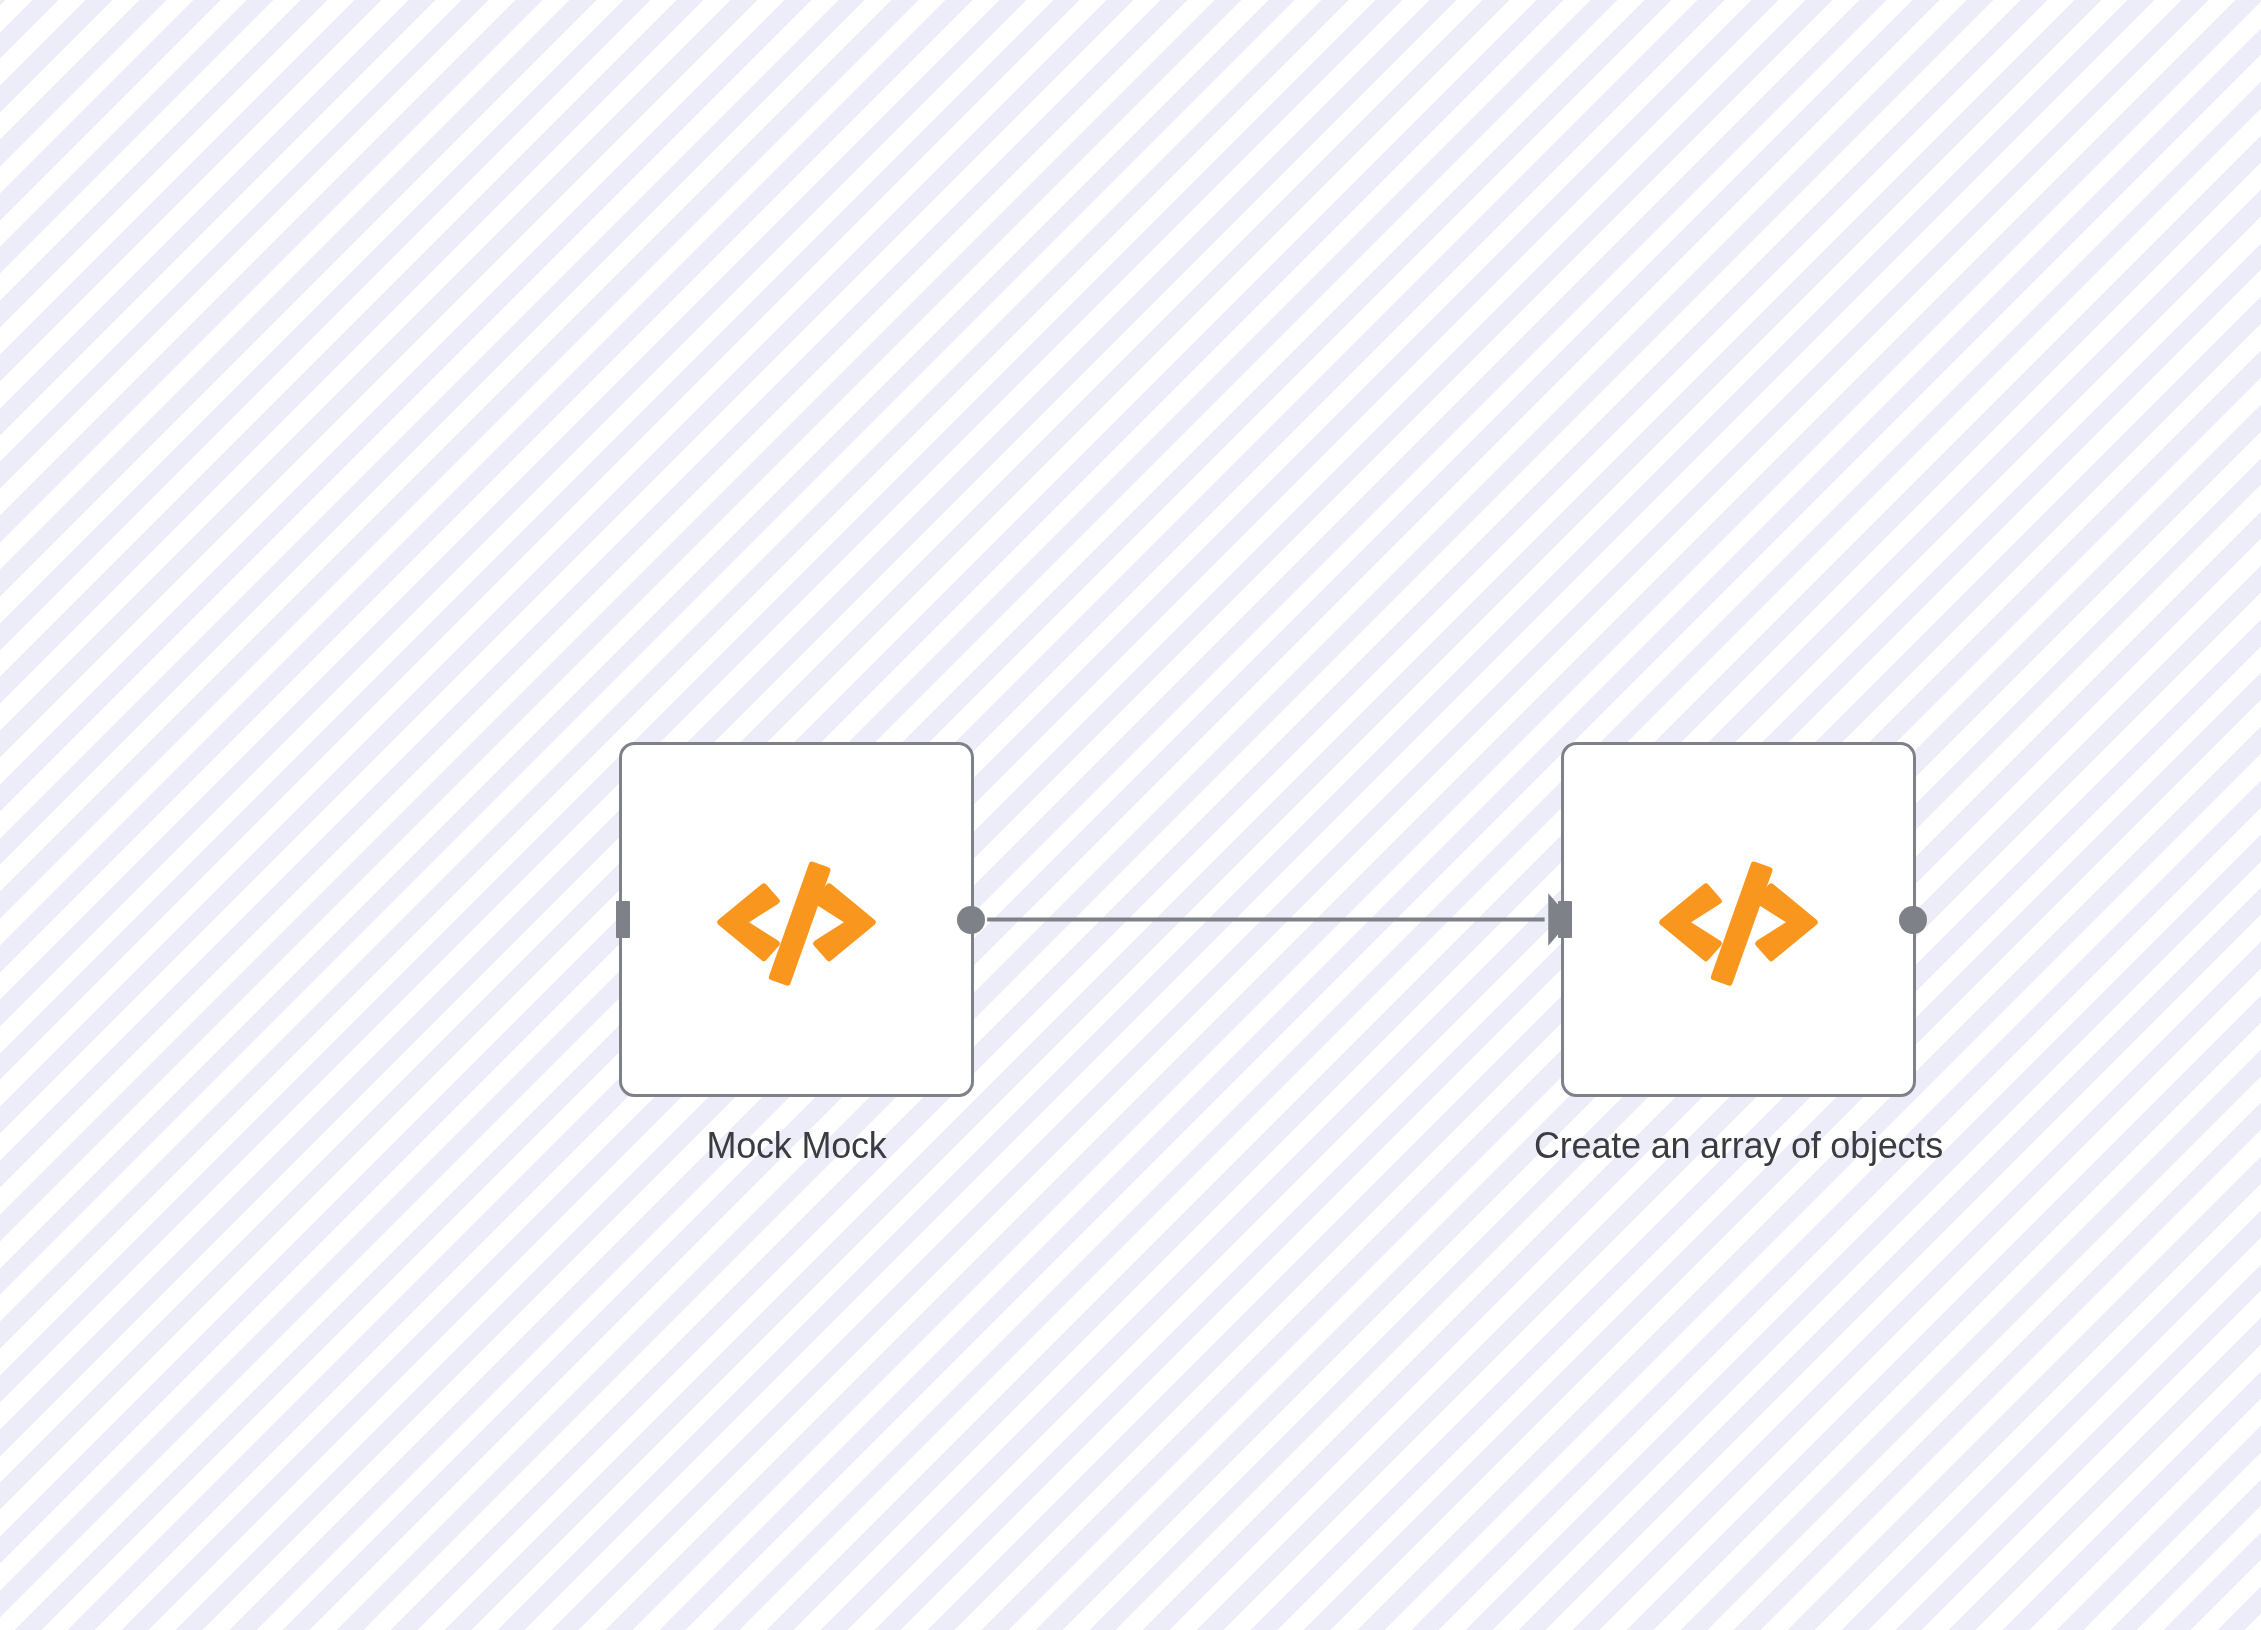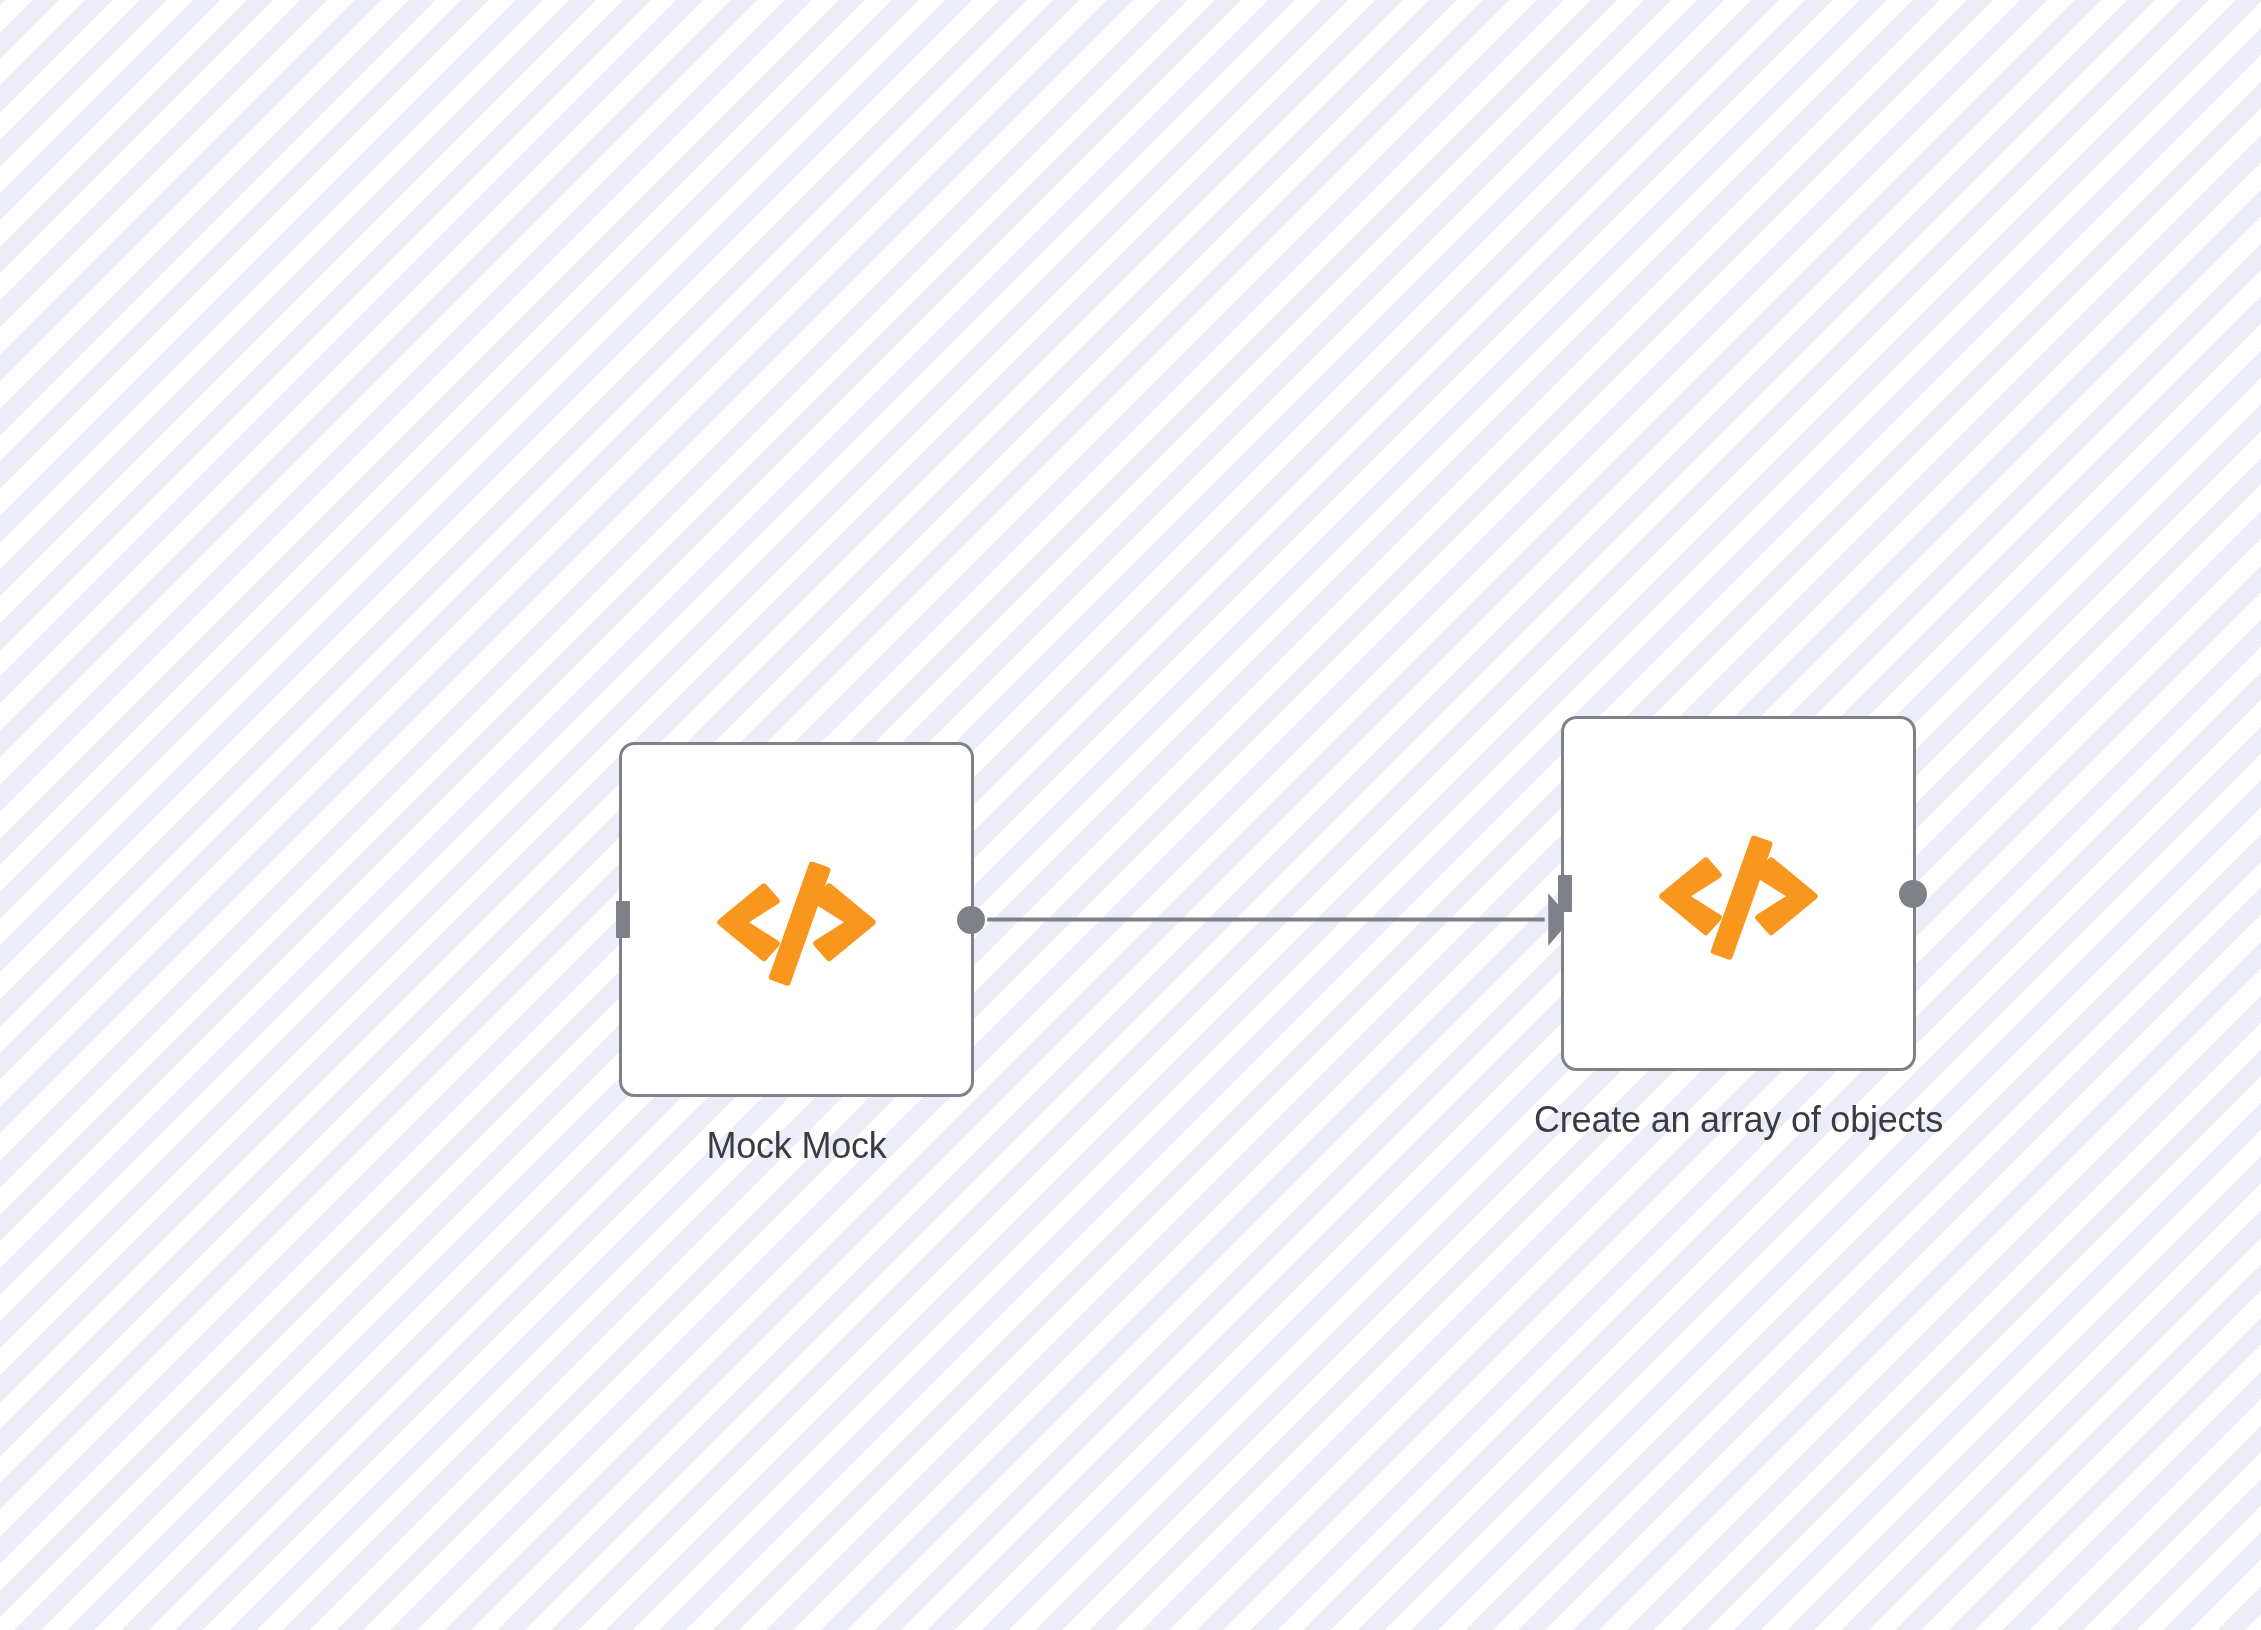--- a/index.html
+++ b/index.html
@@ -122,21 +122,21 @@
       <path d="M214 28 L248 40 L160 288 L126 276 Z" fill="#f9961e" stroke="#f9961e" stroke-width="14" stroke-linejoin="round" stroke-linecap="round"></path>
 
       <path d="M252 76 L348 155 L252 234 L224 202 L298 155 L224 108 Z" fill="#f9961e" stroke="#f9961e" stroke-width="14" stroke-linejoin="round" stroke-linecap="round"></path>
     </svg>
 
     <span class="port-output"></span>
 
     <span class="node-label">Mock Mock</span>
   </div>
 
-  <div class="node" id="node-1" style="left: 1561px; top: 716px; width: 355px; height: 355px;">
+  <div class="node" id="node-1" style="left: 1561px; top: 742px; width: 355px; height: 355px;">
 
     <span class="port-input"></span>
 
     <svg class="node-icon" viewBox="0 0 360 300" xmlns="http://www.w3.org/2000/svg">
       <path d="M108 76 L136 108 L62 155 L136 202 L108 234 L12 155 Z" fill="#f9961e" stroke="#f9961e" stroke-width="14" stroke-linejoin="round" stroke-linecap="round"></path>
       <path d="M214 28 L248 40 L160 288 L126 276 Z" fill="#f9961e" stroke="#f9961e" stroke-width="14" stroke-linejoin="round" stroke-linecap="round"></path>
       <path d="M252 76 L348 155 L252 234 L224 202 L298 155 L224 108 Z" fill="#f9961e" stroke="#f9961e" stroke-width="14" stroke-linejoin="round" stroke-linecap="round"></path>
     </svg>
 
     <span class="port-output"></span>

